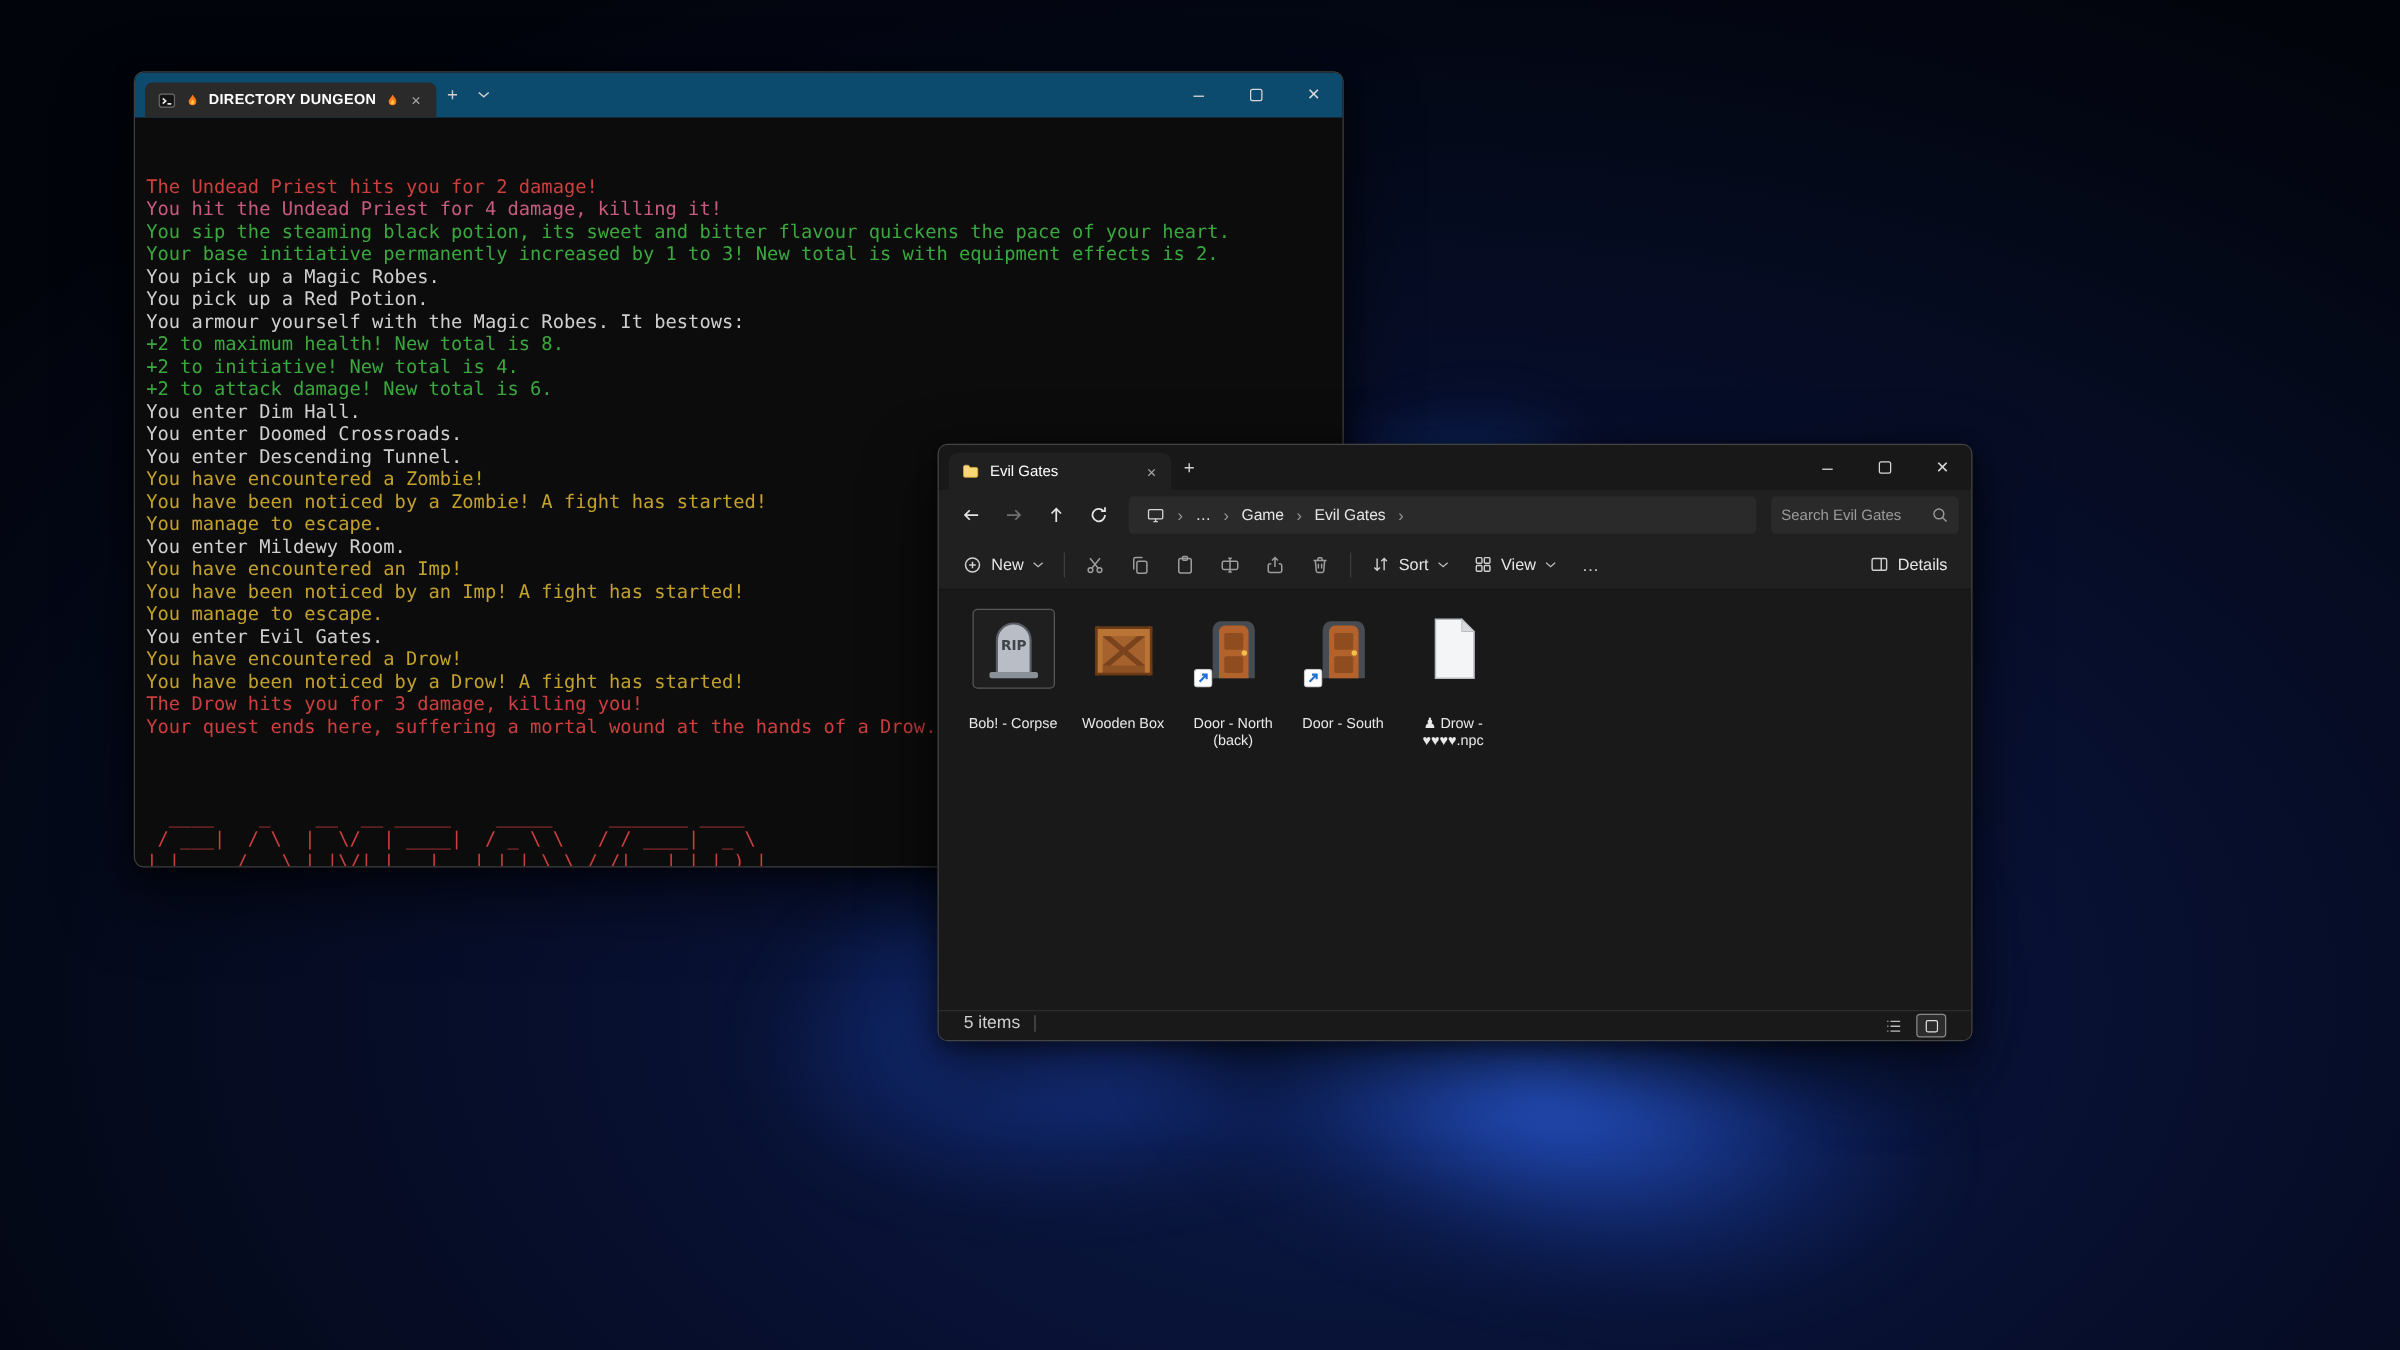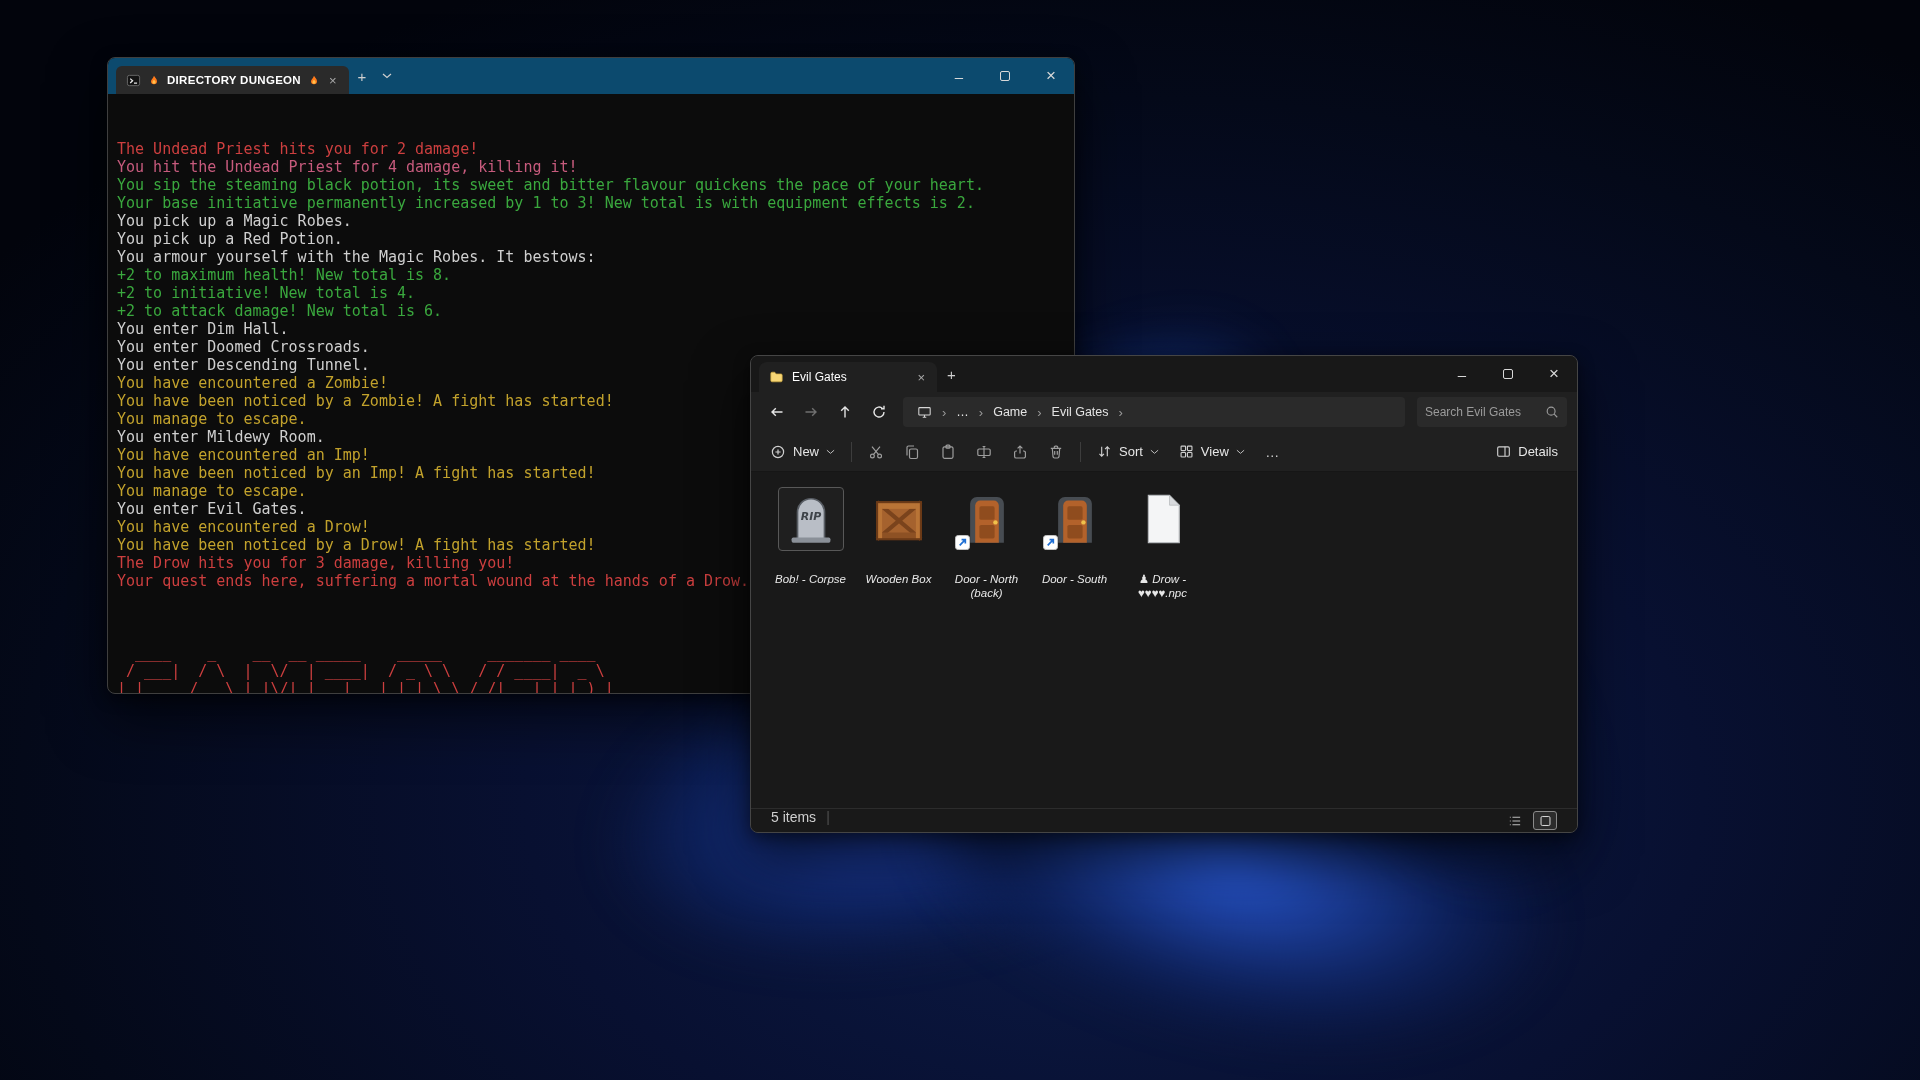--- a/index.html
+++ b/index.html
@@ -70,21 +70,21 @@
   .e-toolbar { height:40px; display:flex; align-items:center; padding:0 10px; gap:2px; background:#202020;
     border-bottom:1px solid #161616; flex:0 0 auto; }
   .tb-btn { height:32px; border-radius:4px; display:flex; align-items:center; gap:7px; padding:0 9px; color:#e6e6e6; font-size:13px; }
   .tb-iconbtn { width:34px; height:32px; border-radius:4px; display:flex; align-items:center; justify-content:center; }
   .tb-div { width:1px; height:20px; background:#3d3d3d; margin:0 5px; }
   .tb-more { color:#d0d0d0; font-size:14px; letter-spacing:1px; }
   .tb-right { margin-left:auto; }
 
   .e-content { flex:1; background:#191919; padding:12px 16px; overflow:hidden; }
   .file-grid { display:flex; align-items:flex-start; gap:1px; }
-  .file-item { width:87px; display:flex; flex-direction:column; align-items:center; padding:3px 2px; border-radius:4px;font-style:italic; }
+  .file-item { width:87px; display:flex; flex-direction:column; align-items:center; padding:3px 2px; border-radius:4px; }
   .file-icon { width:66px; height:64px; position:relative; display:flex; align-items:center; justify-content:center; }
   .file-icon.framed { border:1px solid #585858; border-radius:4px; background:#1f1f1f; }
   .shortcut-badge { position:absolute; left:1px; bottom:1px; width:15px; height:15px; }
   .shortcut-badge svg { display:block; }
   .file-label { margin-top:21px; font-size:11.5px; line-height:14px; color:#e8e8e8; text-align:center; max-width:84px; word-wrap:break-word; }
 
   .e-status { height:24px; border-top:1px solid #2c2c2c; background:#191919; display:flex; 
     padding:0 20px; color:#cfcfcf; font-size:14px; flex:0 0 auto; }
   .status-div { color:#4f4f4f; margin-left:10px; }
   .view-toggles { margin-left:auto; display:flex; gap:6px; align-items:center; }

